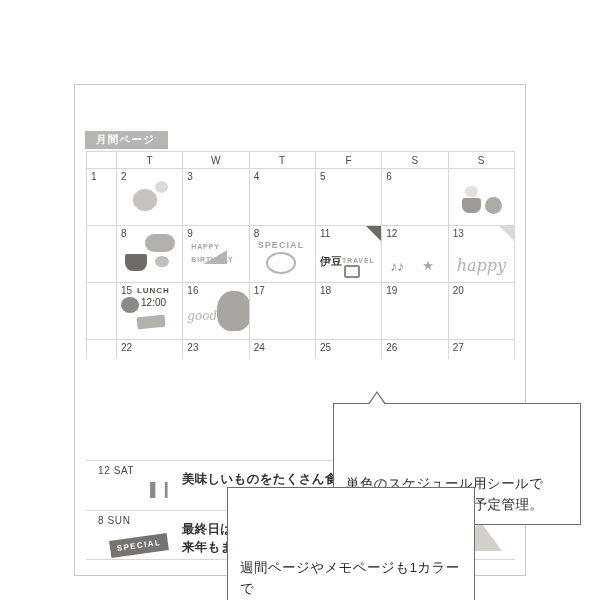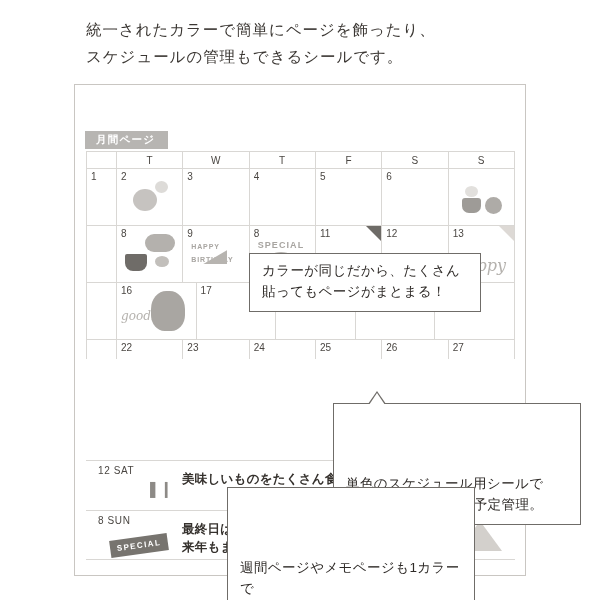--- a/index.html
+++ b/index.html
@@ -189,22 +189,20 @@
     display: flex; align-items: center; justify-content: center;
     transform: rotate(-8deg);
     font-weight: bold;
   }
 </style>
 </head>
 <body>
 
 <div id="root">
 
-  <div class="intro">統一されたカラーで簡単にページを飾ったり、
-スケジュールの管理もできるシールです。</div>
 
   <div class="panel">
 
 
     <div class="tag-wrap-month">
       <span class="section-tag">月間ページ</span>
     </div>
 
     <div class="calendar">
 
@@ -283,20 +281,27 @@
         <div class="cal-cell">
           <span class="daynum">13</span>
           <span class="corner-tri light"></span>
           <span class="sticker script" style="left:8px;top:30px;font-size:16px;">happy</span>
         </div>
       </div>
 
       <div class="cal-row cal-body-row">
         <div class="cal-cell narrow"></div>
         <div class="cal-cell">
+          <span class="daynum">15</span>
+          <span class="sticker s-label" style="left:20px;top:3px;color:#55514d;font-size:8px;">LUNCH</span>
+          <span class="sticker blob" style="left:4px;top:14px;width:18px;height:16px;background:#8d8a86;"></span>
+          <span class="cell-note" style="left:24px;top:14px;font-size:10px;font-weight:normal;">12:00</span>
+          <span class="sticker" style="left:20px;top:33px;width:28px;height:12px;background:#b4b1ad;border-radius:2px;transform:rotate(-6deg);"></span>
+        </div>
+        <div class="cal-cell">
           <span class="daynum">16</span>
           <span class="sticker script" style="left:4px;top:26px;font-size:12px;">good!</span>
           <span class="sticker blob" style="left:34px;top:8px;width:34px;height:40px;border-radius:45% 45% 40% 40%;background:#a9a6a2;"></span>
         </div>
         <div class="cal-cell">
           <span class="daynum">17</span>
         </div>
         <div class="cal-cell">
           <span class="daynum">18</span>
         </div>
@@ -345,22 +350,20 @@
         <span class="wk-date">8 SUN</span>
         <span class="ribbon">SPECIAL</span>
         <span class="wk-text">最終日は海へ。
 来年もまた遊びに行こう</span>
         <span class="sticker" style="left:262px;top:20px;font-size:14px;color:#9a9793;">♪</span>
         <span class="sticker blob" style="left:300px;top:8px;width:40px;height:40px;border-radius:45% 45% 35% 35%;background:#b0ada9;"></span>
         <span class="sticker" style="left:372px;top:10px;width:0;height:0;border-left:22px solid transparent;border-right:22px solid transparent;border-bottom:30px solid #d3d0cc;"></span>
       </div>
     </div>
 
-    <div class="bubble" id="bubble-1">カラーが同じだから、たくさん
-貼ってもページがまとまる！</div>
 
     <div class="bubble" id="bubble-2">
       <span class="tail"></span>
       <span class="tail-in"></span>
       <span>単色のスケジュール用シールで
 見やすくおしゃれに予定管理。</span>
     </div>
 
     <div class="bubble" id="bubble-3">
       

